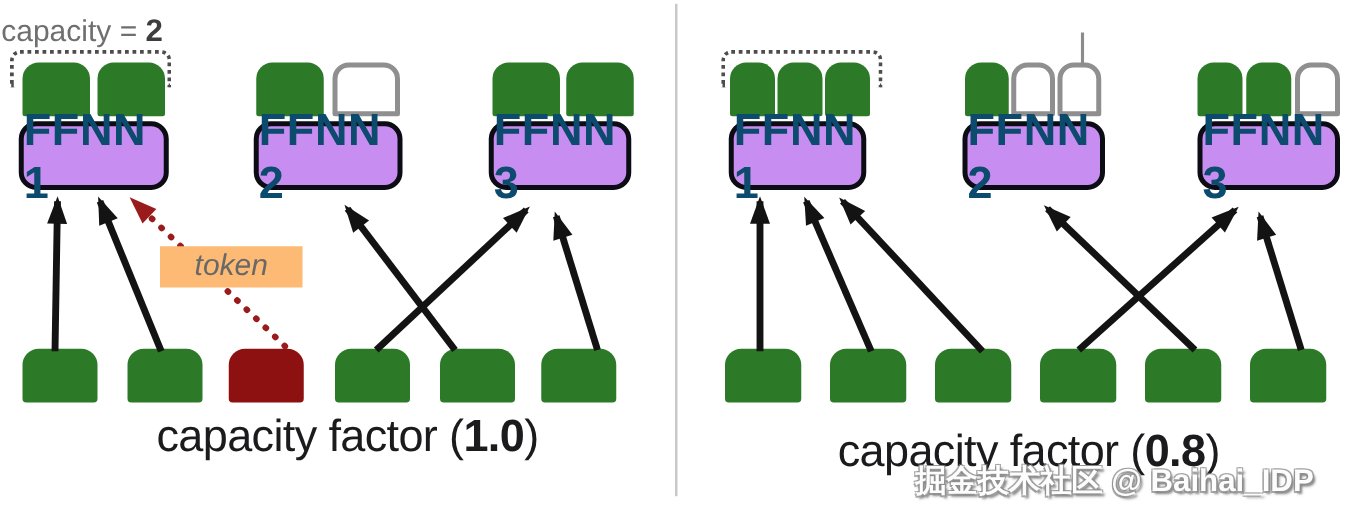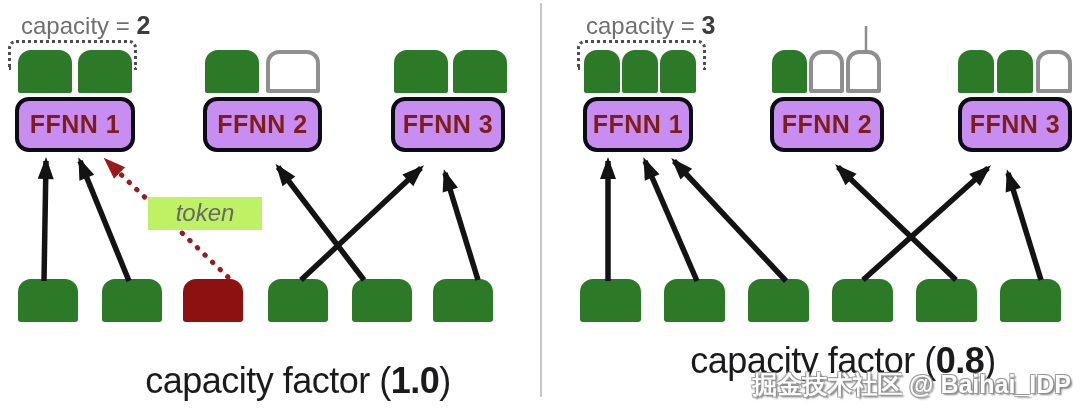--- a/index.html
+++ b/index.html
@@ -2,51 +2,51 @@
 <html style="--token-green: #2c7a28; --token-red: #8e1111; --expert-fill: #c78df1; --expert-border: #0c0c14; --empty-slot-border: #8f8f8f; --arrow: #131313; --overflow-arrow: #991b1b; --capacity-outline: #4d4d4d; --label-gray: #6f6f6f; --unused-label-gray: #8c8c8c; --overflow-label-gray: #686868; --caption-color: #1b1b1d; --divider: #c9c9c9; --pointer-line: #8c8c8c; --watermark-fill: #fdfdfd;"><head>
 <meta charset="utf-8">
 <style>
   html,body{margin:0;padding:0;background:#ffffff;}
   #canvas{
     position:relative;width:1080px;height:411px;background:#ffffff;overflow:hidden;
     font-family:"Liberation Sans","DejaVu Sans",sans-serif;
   }
   #shapes,#labels{position:absolute;inset:0;}
   #arrow-layer{position:absolute;left:0;top:0;z-index:5;}
-  #labels{z-index:6;pointer-events:none;margin-left:20px;}
+  #labels{z-index:6;pointer-events:none;}
 
   .slot{position:absolute;box-sizing:border-box;border-radius:13px 13px 2px 2px;}
   .slot-filled{background:var(--token-green);}
   .slot-empty{background:#ffffff;border:4px solid var(--empty-slot-border);}
 
   .ffnn{
     position:absolute;box-sizing:border-box;
     background:var(--expert-fill);border:4px solid var(--expert-border);
-    border-radius:14px;color:#7f1d1d;font-weight:bold;font-size:25px;
-    display:flex;align-items:center;justify-content:center;letter-spacing:0.5px;text-align:right;
+    border-radius:14px;color:#0c4a6e;font-weight:bold;font-size:36px;
+    display:flex;align-items:center;justify-content:center;letter-spacing:0.5px;
   }
   .token{position:absolute;border-radius:13px 13px 3px 3px;}
   .token-green{background:var(--token-green);}
   .token-red{background:var(--token-red);}
 
   .capacity-outline{
     position:absolute;box-sizing:border-box;
     border:3px dotted var(--capacity-outline);border-bottom:none;
     border-radius:8px 8px 0 0;
   }
   .divider{position:absolute;left:540px;top:3px;width:2px;height:394px;background:var(--divider);}
 
   .cap-label{position:absolute;font-size:24px;color:var(--label-gray);white-space:nowrap;}
   .cap-label b{color:#3d3d3d;font-size:25px;}
 
   .unused-label{position:absolute;font-size:23px;color:var(--unused-label-gray);text-align:center;white-space:nowrap;}
 
   .overflow-label{
     position:absolute;font-style:italic;font-size:24px;line-height:1.2;
-    color:var(--overflow-label-gray);text-align:center;background:#bef264;padding:2px 0;
+    color:var(--overflow-label-gray);text-align:center;background:#fdba74;padding:2px 0;
   }
 
   .caption{
     position:absolute;font-size:36px;color:var(--caption-color);
     text-align:center;white-space:nowrap;letter-spacing:-0.5px;
   }
   .caption b{font-weight:bold;}
 
   .watermark{
     position:absolute;left:706px;top:368px;width:345px;text-align:right;
@@ -125,30 +125,27 @@
   </svg>
 
   <div class="divider"></div>
 
   <div id="labels">
 
     <div class="cap-label" style="left:1px;top:11px">
       <span>capacity = </span><b>2</b>
     </div>
 
-    <div class="cap-label" style="left:566px;top:11px">
-      <span>capacity = </span><b>3</b>
-    </div>
 
 
     <div class="overflow-label" style="left:128px;top:197px;width:114px">
       <div>token</div>
     </div>
 
-    <div class="caption" style="left:58px;top:360px;width:440px">
+    <div class="caption" style="left:58px;top:328px;width:440px">
       <span>capacity factor (</span><b>1.0</b><span>)</span>
     </div>
 
     <div class="caption" style="left:640px;top:340px;width:366px">
       <span>capacity factor (</span><b>0.8</b><span>)</span>
     </div>
 
     <div class="watermark">掘金技术社区 @ Baihai_IDP</div>
 
   </div>

